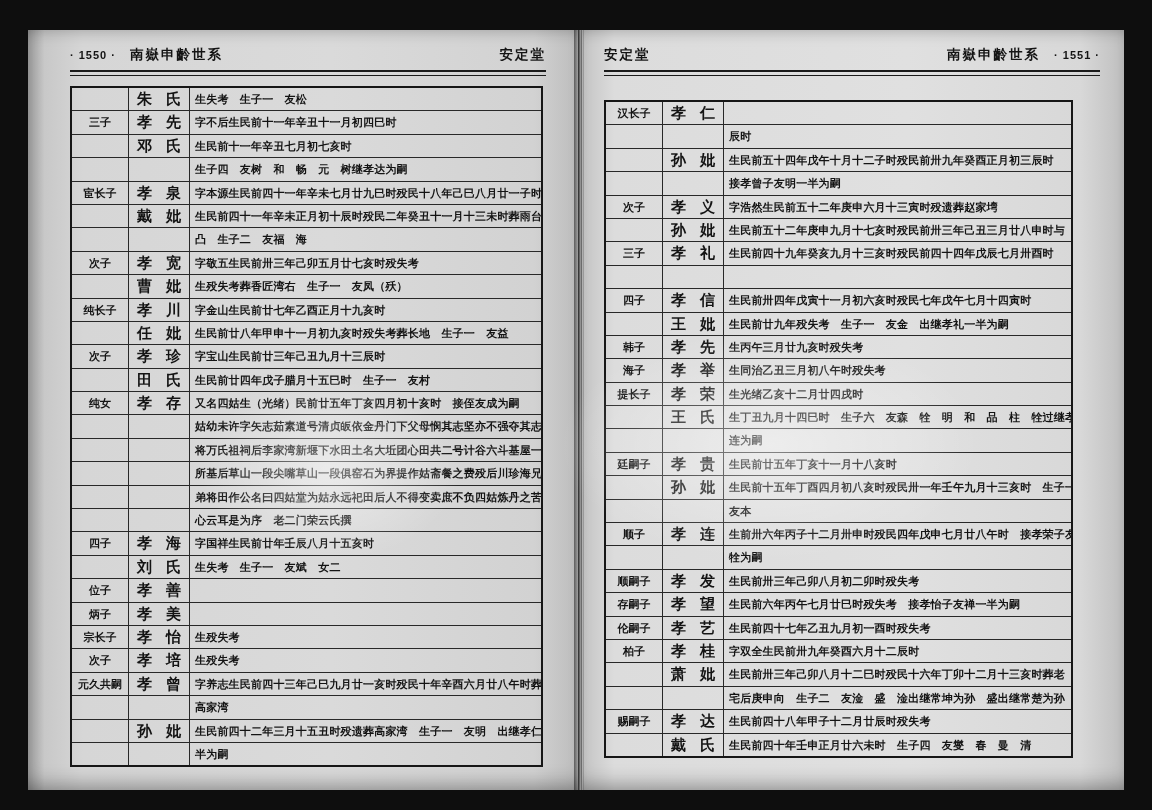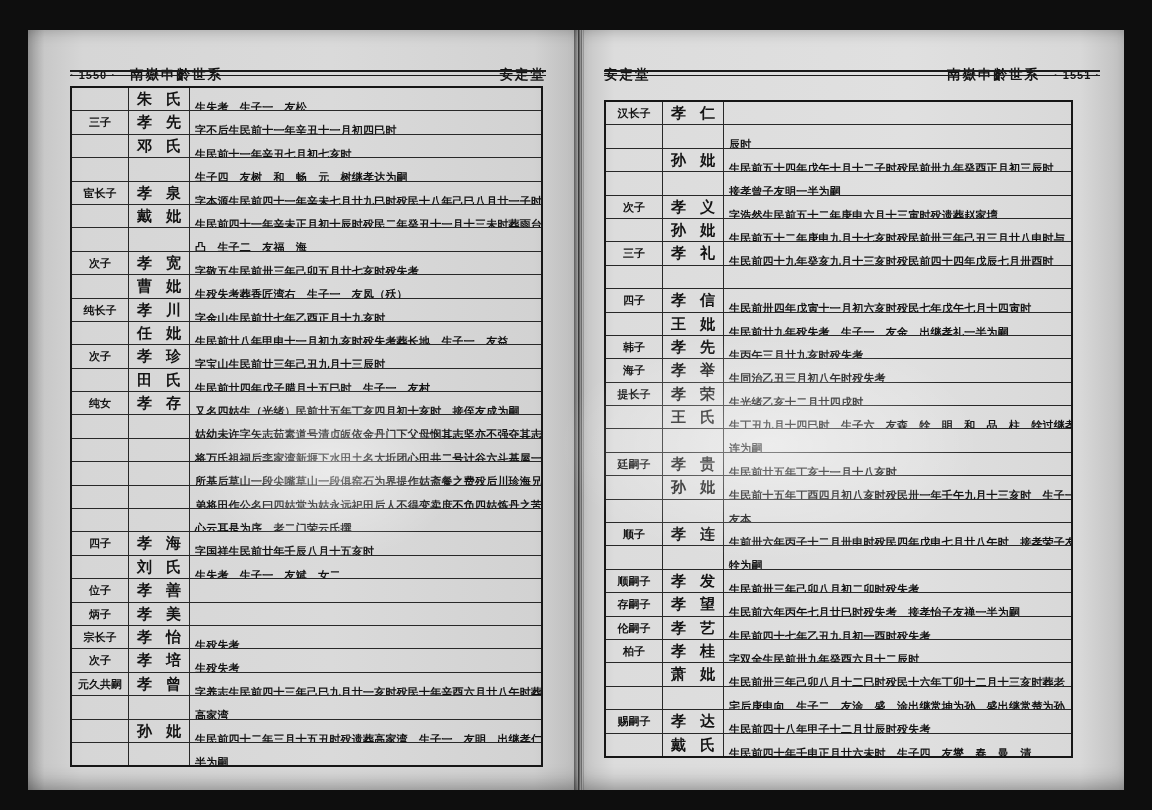--- a/index.html
+++ b/index.html
@@ -32,35 +32,35 @@
   #blotch-2{left:200px;top:380px;width:260px;height:180px;}
 
   
   .pageheader{position:absolute;top:46px;height:30px;z-index:5;color:#141414;}
   #header-left{left:70px;width:476px;}
   #header-right{left:604px;width:496px;}
   .pageheader .inner{display:flex;justify-content:space-between;align-items:baseline;height:22px;}
   .hgroup{display:flex;align-items:baseline;gap:14px;}
   .pagenum{font-size:11px;font-weight:700;letter-spacing:1px;}
   .htitle{font-size:13.5px;font-weight:700;letter-spacing:2px;}
-  .hhall{font-size:13.5px;font-weight:700;letter-spacing:2px;margin-top:20px;}
+  .hhall{font-size:13.5px;font-weight:700;letter-spacing:2px;}
   .rule{position:absolute;left:0;right:0;top:24px;height:3px;
         border-top:2px solid #1b1b1b;border-bottom:1.5px solid #1b1b1b;}
 
   
   .gtable{position:absolute;z-index:5;border:2px solid #161616;}
   #table-left{left:70px;top:86px;width:469px;}
   #table-right{left:604px;top:100px;width:465px;}
   .trow{display:grid;grid-template-columns:57px 61px 1fr;height:22.4px;line-height:22.4px;}
   .trow + .trow{border-top:1px solid #282828;}
   .cell{overflow:hidden;white-space:nowrap;color:#141414;font-weight:700;}
   .cell.rel{text-align:center;font-size:11px;border-right:1px solid #282828;}
   .cell.name{display:flex;justify-content:space-between;align-items:center;
              padding:0 8px;font-size:15px;border-right:1px solid #282828;}
-  .cell.detail{padding:8px 5px;font-size:11px;letter-spacing:.2px;}
+  .cell.detail{padding:0 5px;font-size:11px;letter-spacing:.2px;}
 </style>
 </head>
 <body>
 
 <div class="page" id="left-page"></div>
 <div class="page" id="right-page"></div>
 <div class="spine"></div>
 <div class="blotch" id="blotch-1"></div>
 <div class="blotch" id="blotch-2"></div>
 

